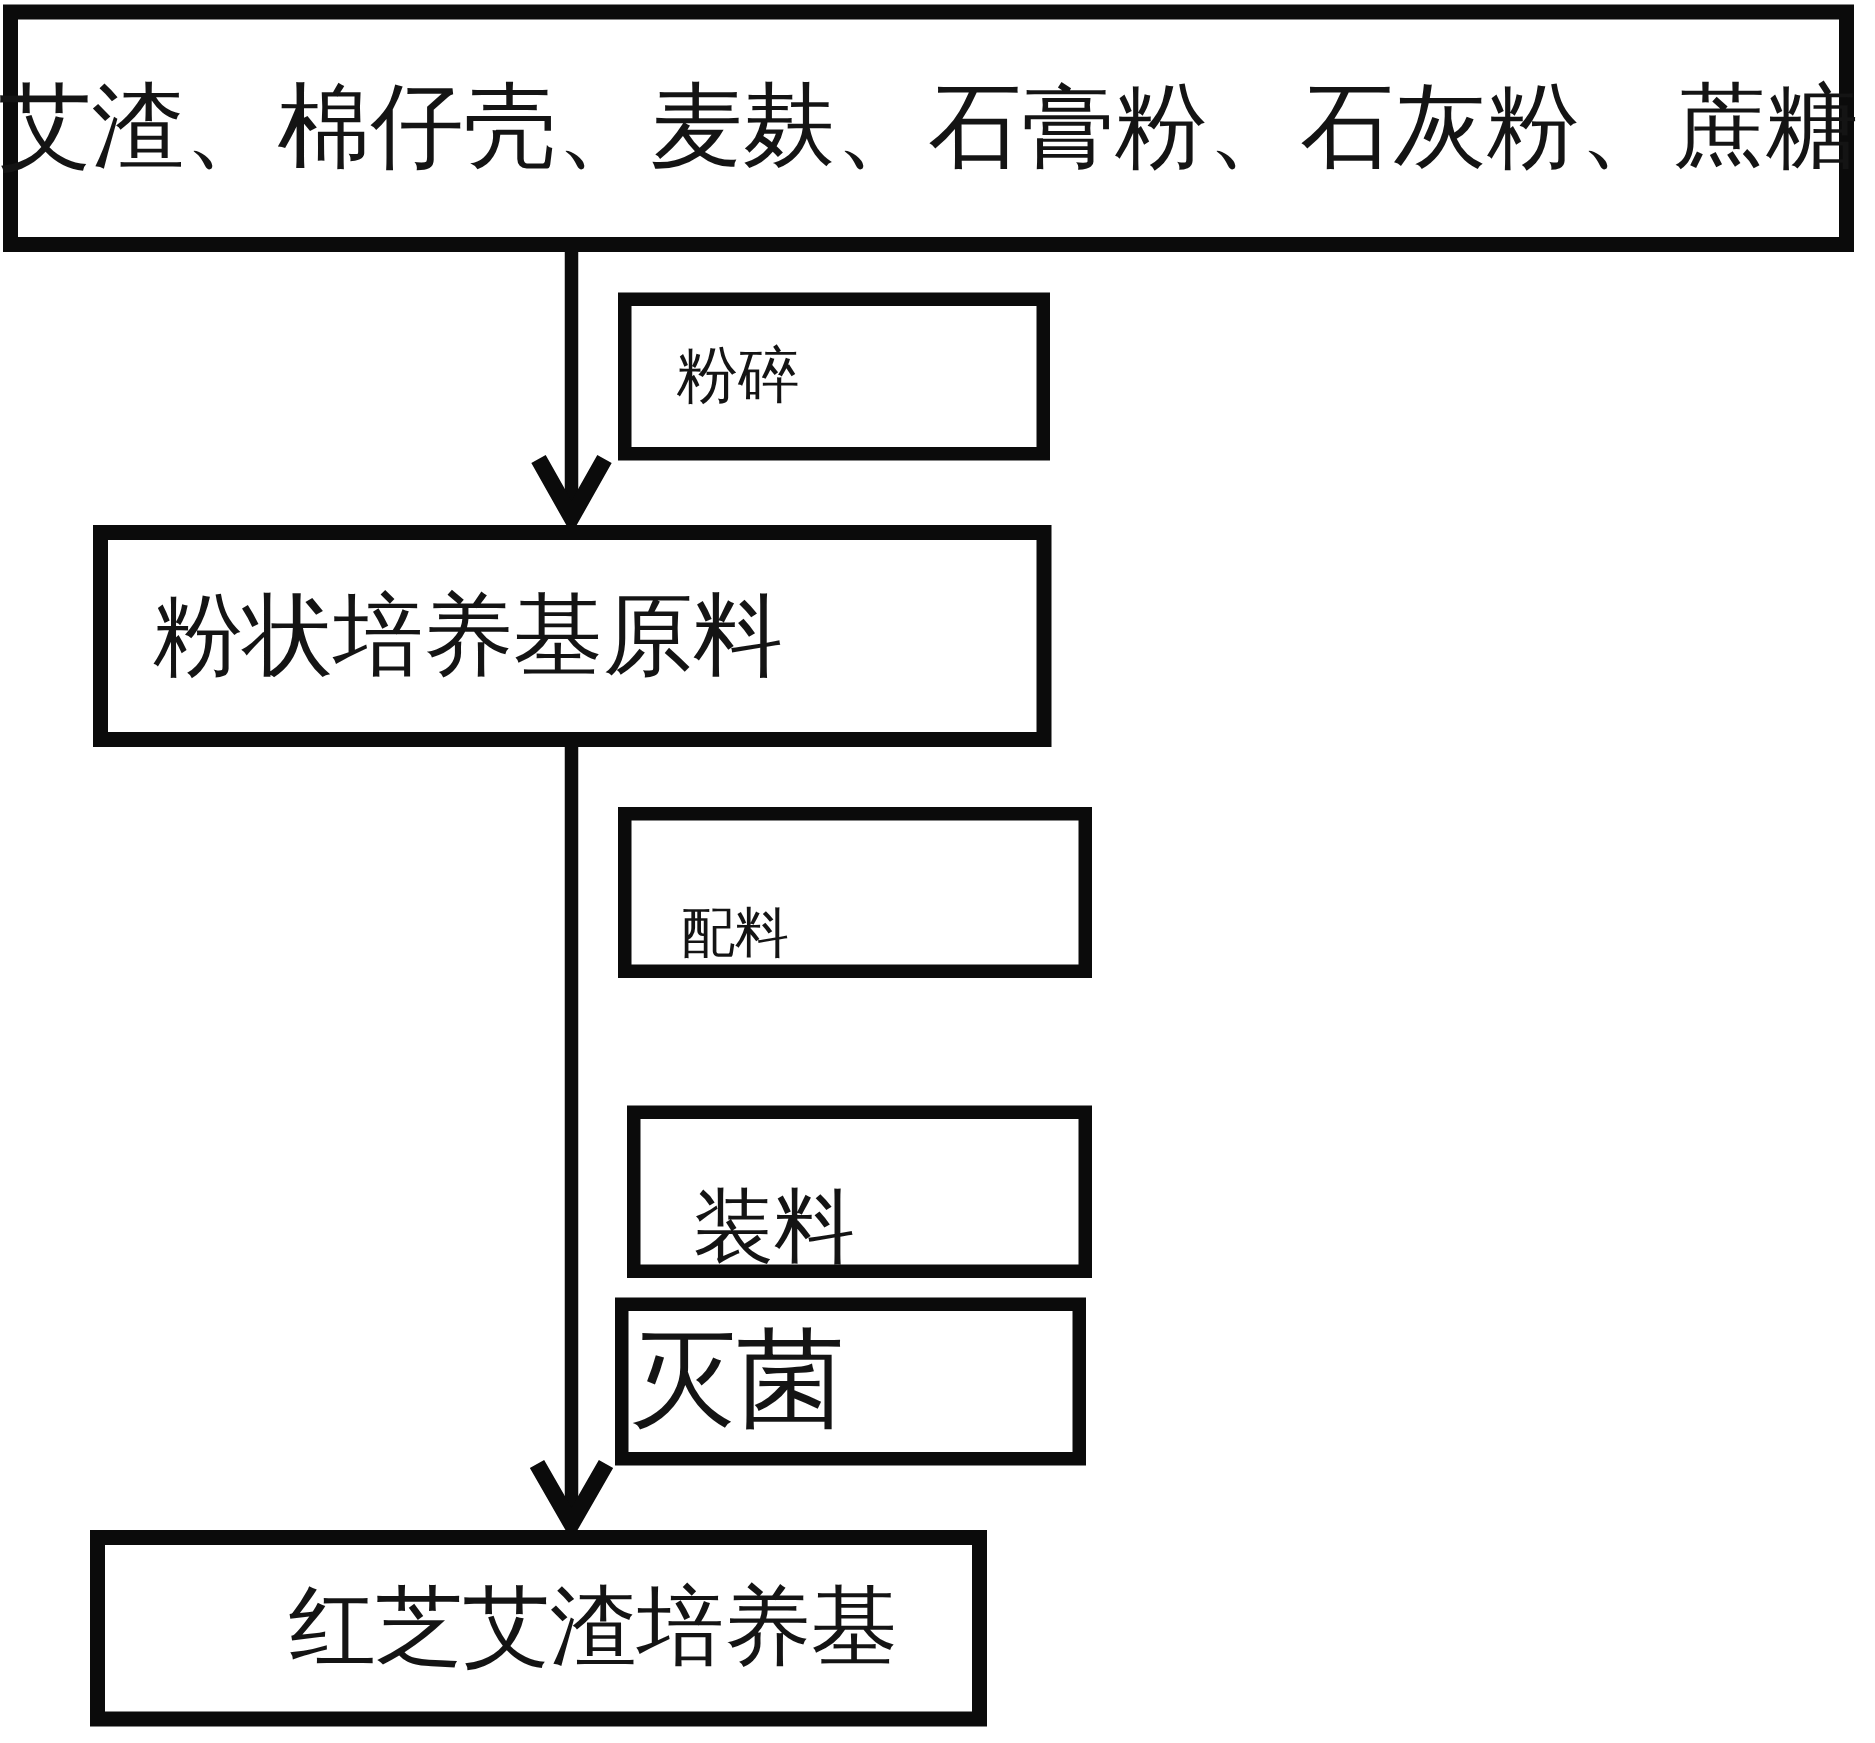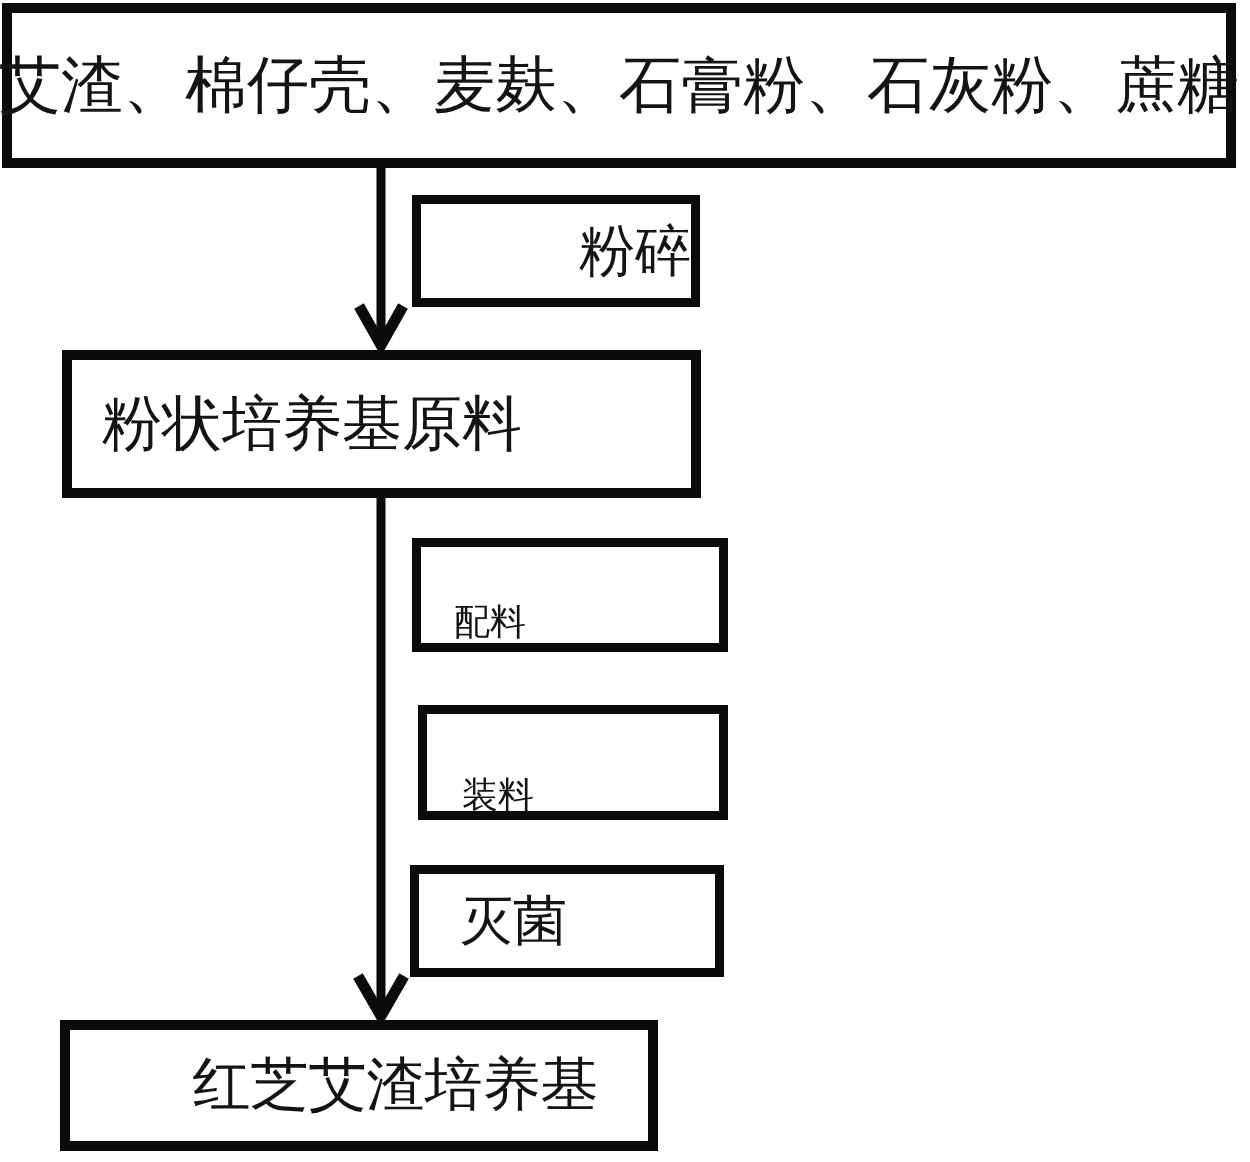--- a/index.html
+++ b/index.html
@@ -24,31 +24,31 @@
     background:var(--bg);
     border:9px solid var(--stroke);
     display:flex;
     align-items:center;
     line-height:1.05;
     white-space:nowrap;
   }
   .b-top{left:2px;top:3px;width:1234px;height:165px;border-width:10px;
          justify-content:center;font-size:62px;}
   .b-crush{left:412px;top:195px;width:288px;height:112px;
-         padding-left:30px;font-size:56px;justify-content:flex-end;}
+         padding-left:30px;font-size:41px;}
   .b-powder{left:62px;top:350px;width:639px;height:148px;border-width:10px;
          padding-left:30px;font-size:60px;text-align:right;}
   .b-mix{left:412px;top:538px;width:316px;height:114px;
          padding-left:33px;font-size:36px;align-items:flex-end;}
   .b-mix span{margin-bottom:1px;}
-  .b-fill{left:418px;top:705px;width:310px;height:115px;
-         padding-left:35px;font-size:36px;align-items:flex-end;}
+  .b-fill{left:418px;top:737px;width:310px;height:115px;
+         padding-left:35px;font-size:54px;align-items:flex-end;}
   .b-fill span{margin-bottom:-4px;}
   .b-sterilize{left:410px;top:865px;width:314px;height:112px;
-         padding-left:40px;font-size:54px;}
+         font-size:72px;}
   .b-output{left:60px;top:1020px;width:598px;height:131px;border-width:10px;
          justify-content:center;padding-left:73px;font-size:58px;}
 </style>
 </head>
 <body>
 
 <div id="canvas">
 
   <svg id="connectors" width="1250" height="1162" viewBox="0 0 1250 1162">
     <g>

